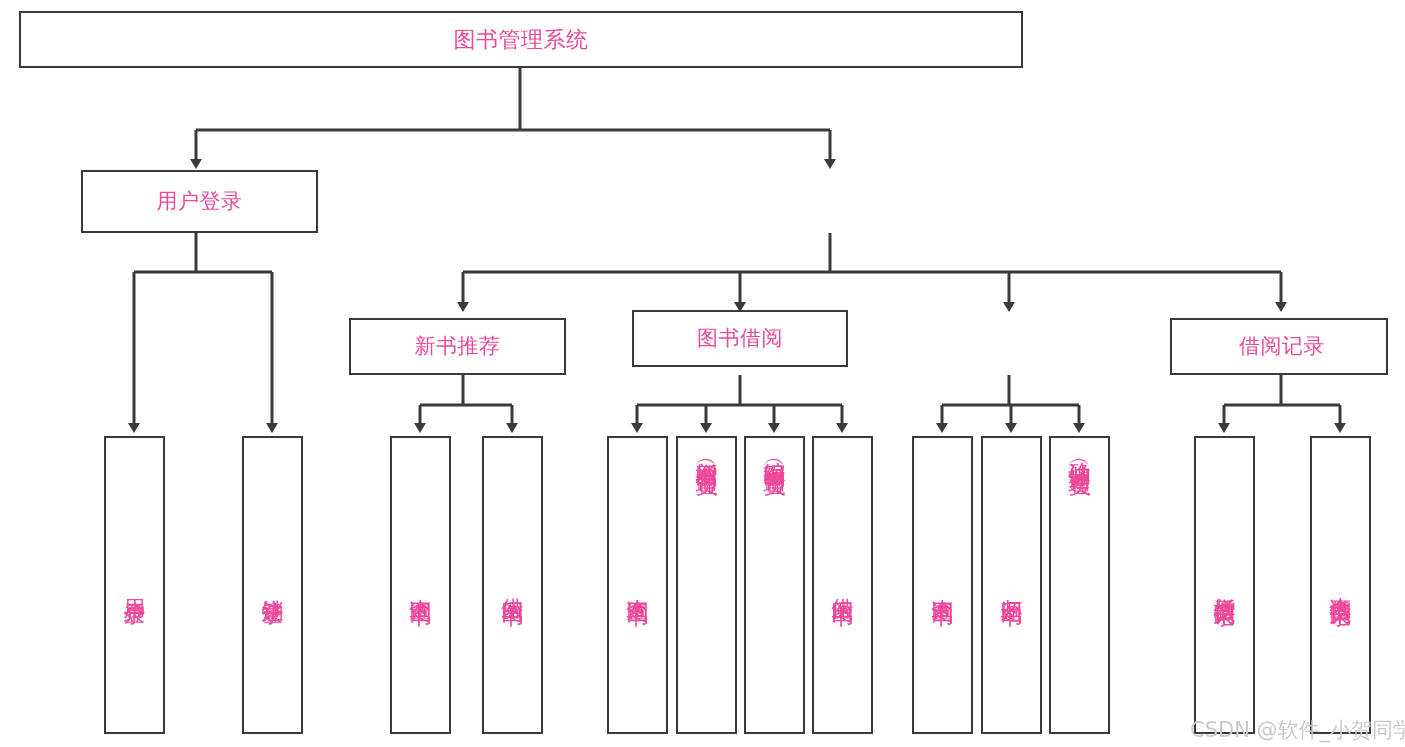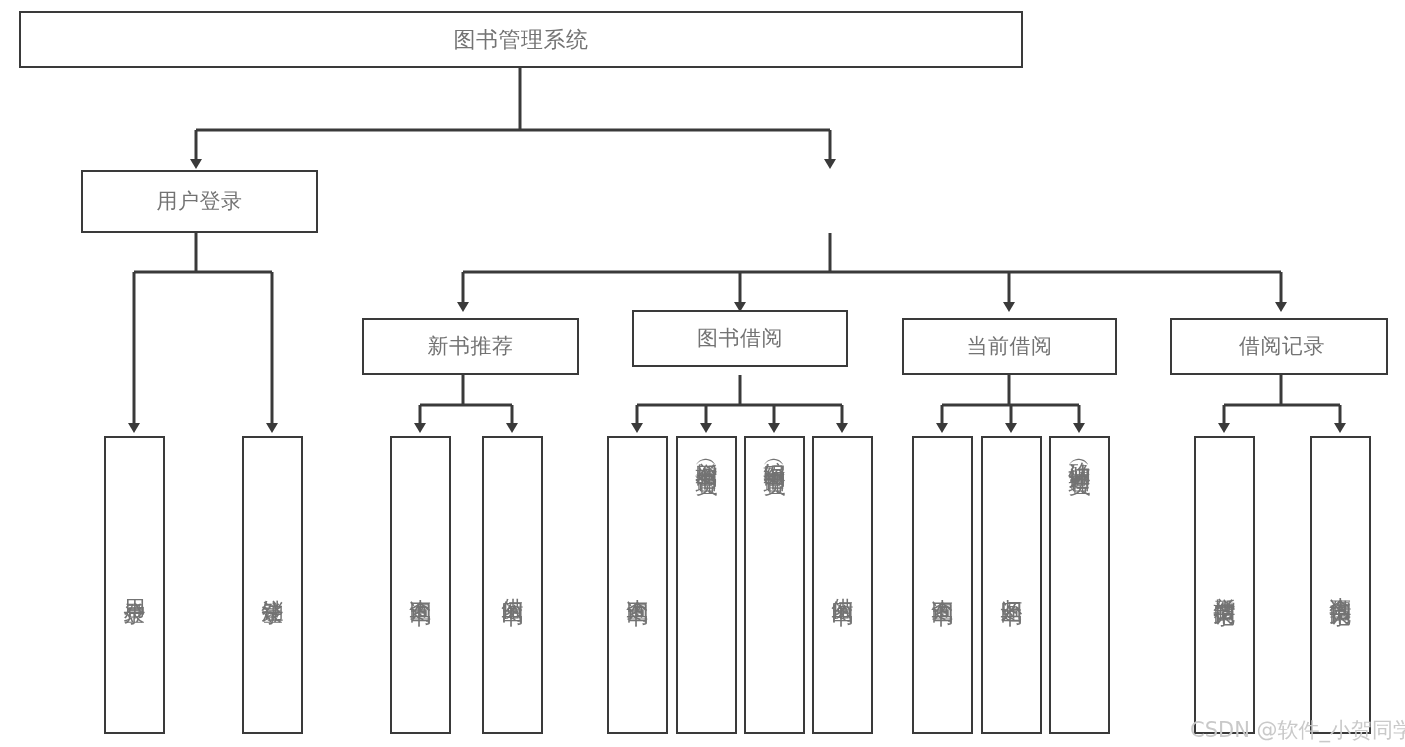--- a/index.html
+++ b/index.html
@@ -26,21 +26,21 @@
     pointer-events: none;
   }
   .node {
     position: absolute;
     box-sizing: border-box;
     background: #ffffff;
     border: 2.5px solid #3a3a3a;
     display: flex;
     align-items: center;
     justify-content: center;
-    color: #737373;
+    color: #ec4899;
     z-index: 2;
   }
   .node .label {
     display: block;
     text-align: center;
     line-height: 1.08;
     letter-spacing: 0.5px;
   }
   
   .node.horiz .label {
@@ -135,29 +135,26 @@
   </svg>
 
   <div class="node horiz root" style="left:19px; top:11px; width:1004px; height:57px;">
     <span class="label">图书管理系统</span>
   </div>
 
   <div class="node horiz" style="left:81px; top:170px; width:237px; height:63px;">
     <span class="label">用户登录</span>
   </div>
 
-  <div class="node horiz" style="left:362px; top:318px; width:217px; height:57px;">
+  <div class="node horiz" style="left:349px; top:318px; width:217px; height:57px;">
     <span class="label">新书推荐</span>
   </div>
   <div class="node horiz" style="left:632px; top:310px; width:216px; height:57px;">
     <span class="label">图书借阅</span>
   </div>
-  <div class="node horiz" style="left:902px; top:318px; width:215px; height:57px;">
-    <span class="label">当前借阅</span>
-  </div>
   <div class="node horiz" style="left:1170px; top:318px; width:218px; height:57px;padding-left:6px;">
     <span class="label">借阅记录</span>
   </div>
 
   <div class="node vert centered" style="left:104px; top:436px; width:61px; height:298px;">
     <span class="label">用户登录</span>
   </div>
   <div class="node vert centered" style="left:242px; top:436px; width:61px; height:298px;">
     <span class="label">注销登录</span>
   </div>

